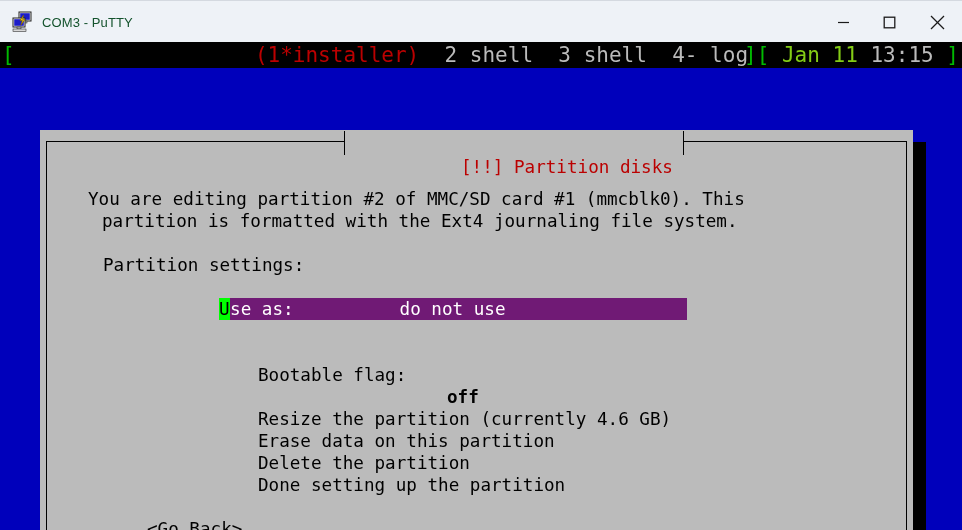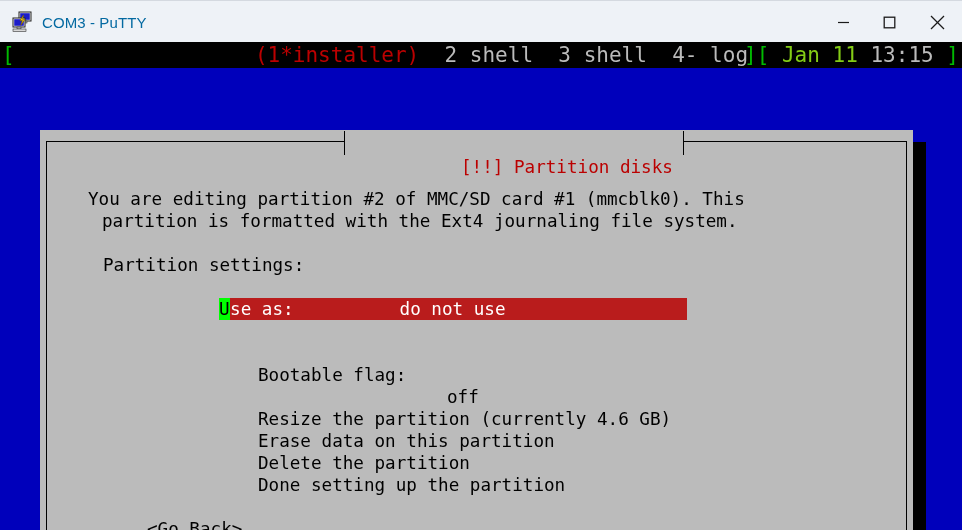--- a/index.html
+++ b/index.html
@@ -43,22 +43,22 @@
   }
   #putty-icon {
     width: 22px;
     height: 22px;
     position: relative;
     flex: 0 0 auto;
     margin-right: 9px;
   }
   #title-text {
     font-family: "Liberation Sans", sans-serif;
-    font-size: 15px;
-    color: #0369a1;
+    font-size: 13px;
+    color: #14532d;
     white-space: nowrap;
     letter-spacing: 0.1px;
   }
   .win-btn {
     width: 46px;
     height: 42px;
     display: flex;
     align-items: center;
     justify-content: center;
     flex: 0 0 auto;
@@ -186,21 +186,21 @@
   }
   .tx { position: absolute; white-space: pre; }
 
   
   #use-as-row {
     position: absolute;
     left: 179px;
     width: 468px;
     height: 22px;
     line-height: 22px;
-    background: #b91c1c;
+    background: #701a75;
     color: #ffffff;
     white-space: pre;
   }
   #use-as-cursor {
     display: inline-block;
     background: #00ff00;
     color: #000000;
     width: 11.1px;
     text-align: left;
   }
@@ -282,21 +282,21 @@
         </div>
 
         
 
         
         <div id="use-as-row" style="top:132px;"><span id="use-as-cursor">U</span><span>se as:</span><span>          </span><span>do not use</span></div>
 
         
         <div class="trow" style="top:176px;">
           <span class="tx" style="left:218px;">Bootable flag:</span>
-          <span class="tx" style="left:407px;">off</span>
+          <span class="tx" style="left:407px;font-weight:bold;">off</span>
         </div>
 
         
         <div class="trow" style="top:220px;">
           <span class="tx" style="left:218px;">Resize the partition (currently 4.6 GB)</span>
         </div>
         <div class="trow" style="top:242px;">
           <span class="tx" style="left:218px;">Erase data on this partition</span>
         </div>
         <div class="trow" style="top:264px;">

